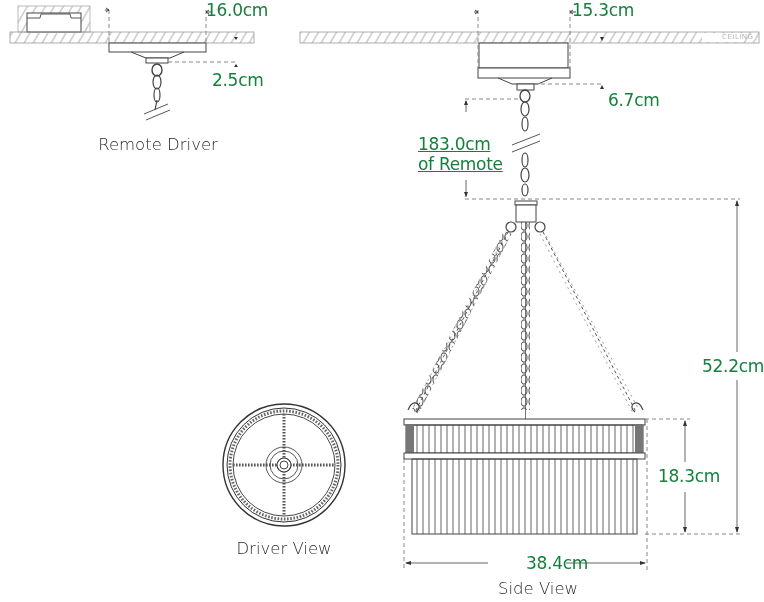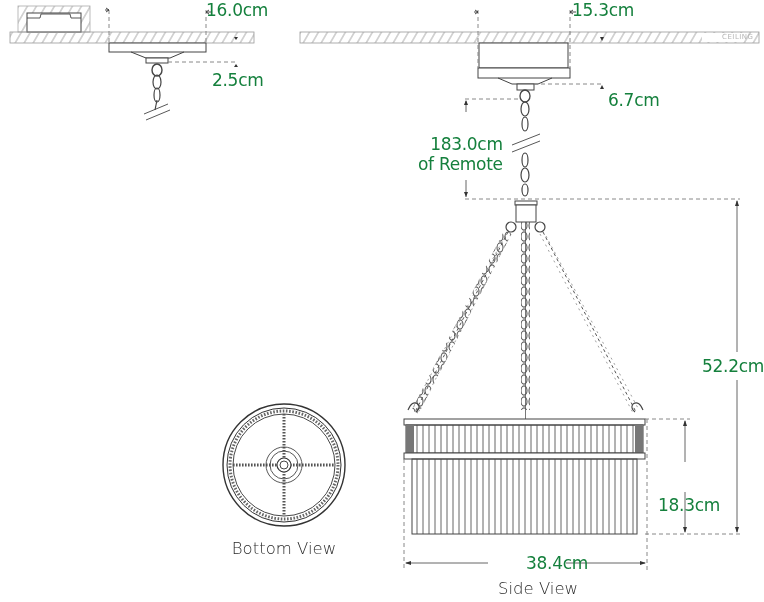--- a/index.html
+++ b/index.html
@@ -152,27 +152,28 @@
     <circle cx="284" cy="465" r="18" fill="none" stroke="#444" stroke-width="0.9"></circle>
     <circle cx="284" cy="465" r="14" fill="none" stroke="#444" stroke-width="0.9"></circle>
     <circle cx="284" cy="465" r="7" fill="#fff" stroke="#333" stroke-width="1.1"></circle>
     <circle cx="284" cy="465" r="4" fill="none" stroke="#333" stroke-width="0.9"></circle>
   </g>
 </svg>
 
 <div class="label dim" style="left:206px; top:2px;">16.0cm</div>
 <div class="label dim" style="left:212px; top:72px;">2.5cm</div>
 <div class="label caption" style="left:94px; top:134px; width:128px;">
+  <div>Remote Driver</div>
 </div>
 
 <div class="label dim" style="left:572px; top:2px;">15.3cm</div>
 <div class="label tiny" style="left:706px; top:34px;margin-left:16px;">CEILING</div>
 <div class="label dim" style="left:608px; top:92px;">6.7cm</div>
-<div class="label dim" style="left:418px; top:134px; text-align:right; line-height:20px;">
+<div class="label dim" style="left:418px; top:134px; text-align:left; line-height:20px;text-decoration:underline;">
   <div>183.0cm</div>
   <div>of Remote</div>
 </div>
 <div class="label dim" style="left:702px; top:358px;">52.2cm</div>
-<div class="label dim" style="left:658px; top:468px;margin-top:29px;">18.3cm</div>
+<div class="label dim" style="left:658px; top:468px;">18.3cm</div>
 <div class="label dim" style="left:494px; top:555px;margin-left:32px;">38.4cm</div>
 <div class="label caption" style="left:488px; top:578px; width:100px;">Side View</div>
 
-<div class="label caption" style="left:222px; top:538px; width:124px;">Bottom View</div>
+<div class="label caption" style="left:222px; top:538px; width:124px;">Driver View</div>
 
 </body></html>

